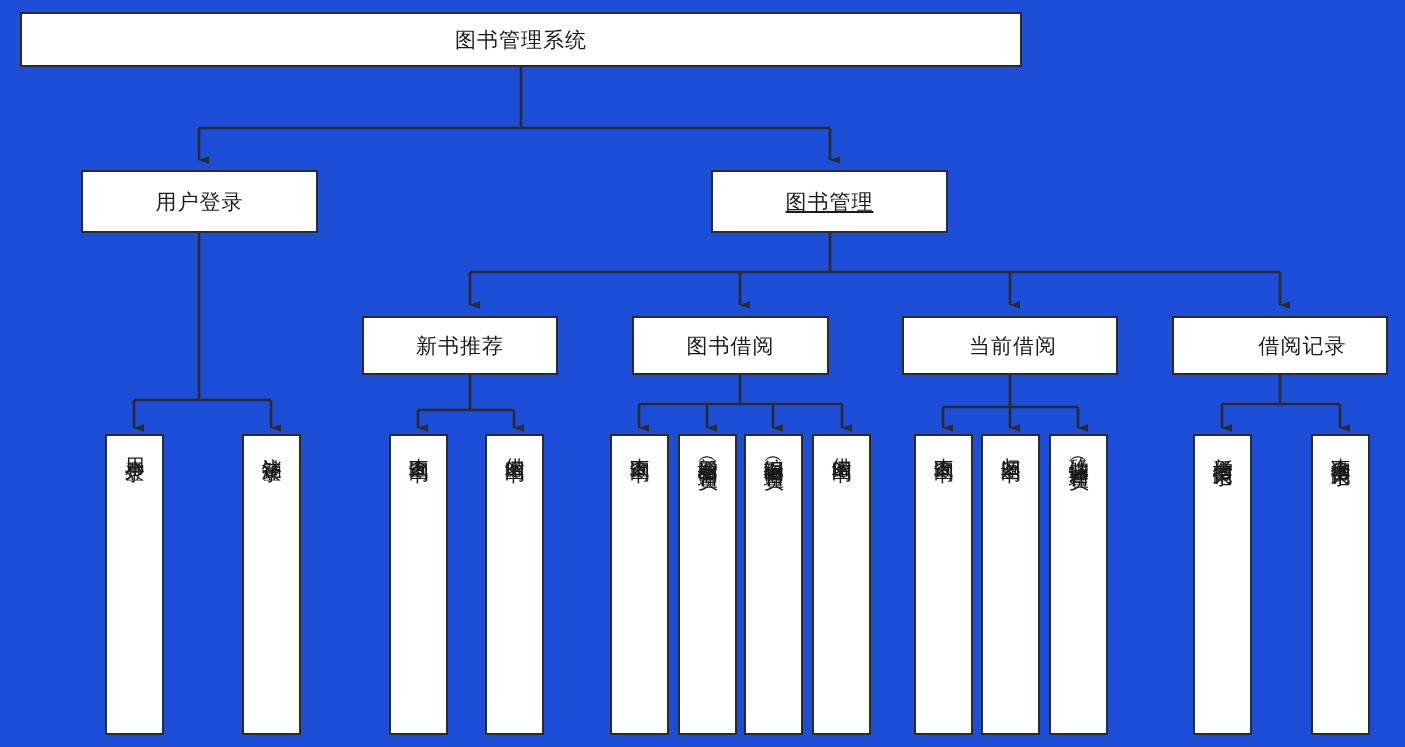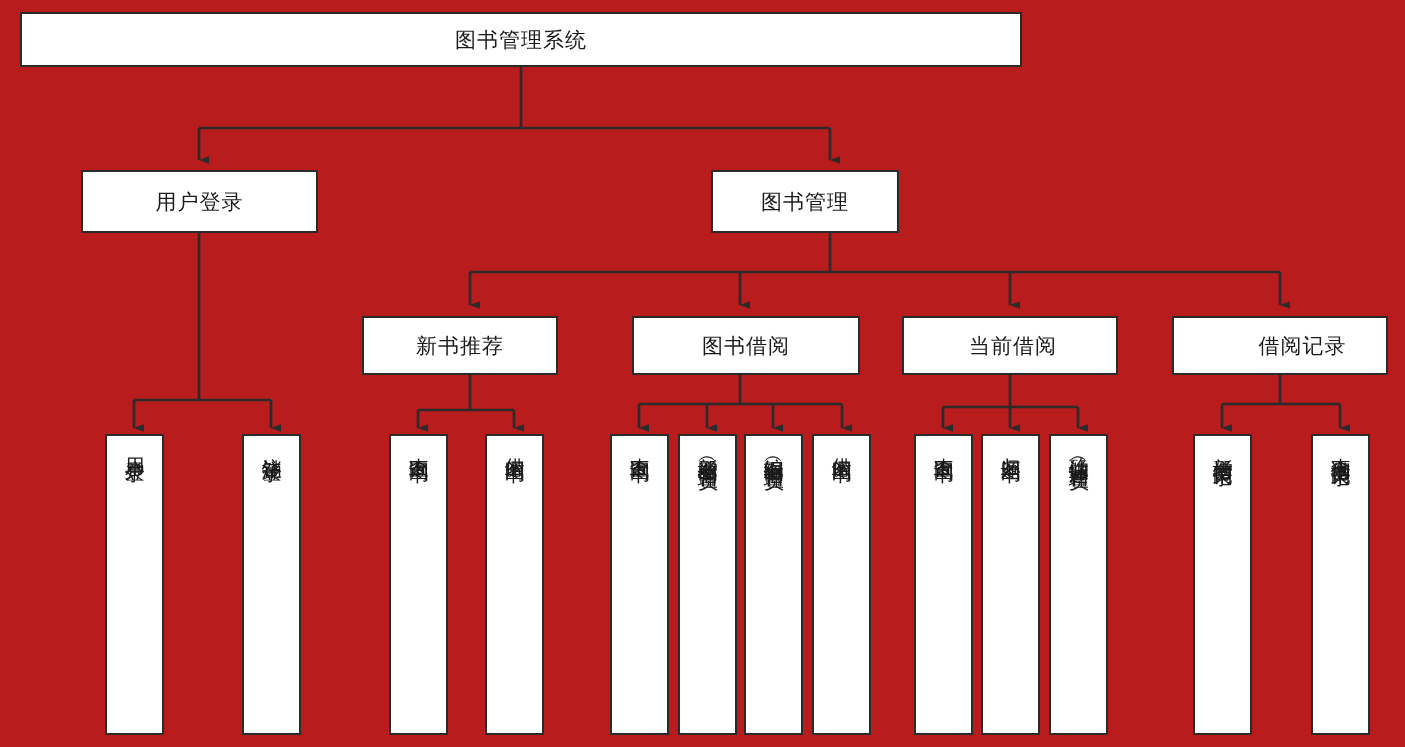--- a/index.html
+++ b/index.html
@@ -4,21 +4,21 @@
 <style>
   html, body {
     margin: 0;
     padding: 0;
     background: #ffffff;
   }
   #canvas {
     position: relative;
     width: 1405px;
     height: 747px;
-    background: #b91c1c;
+    background: #1d4ed8;
     font-family: "Liberation Sans", "DejaVu Sans", sans-serif;
     overflow: hidden;
   }
   svg.edges {
     position: absolute;
     left: 0;
     top: 0;
     width: 1405px;
     height: 747px;
     pointer-events: none;
@@ -115,28 +115,28 @@
     </g>
   </svg>
 
   <div class="node horiz" style="left:20px; top:12px; width:1002px; height:55px;">
     <span>图书管理系统</span>
   </div>
 
   <div class="node horiz" style="left:81px; top:170px; width:237px; height:63px;">
     <span>用户登录</span>
   </div>
-  <div class="node horiz" style="left:711px; top:170px; width:188px; height:63px;">
+  <div class="node horiz" style="left:711px; top:170px; width:237px; height:63px;text-decoration:underline;">
     <span>图书管理</span>
   </div>
 
   <div class="node horiz" style="left:362px; top:316px; width:196px; height:59px;">
     <span>新书推荐</span>
   </div>
-  <div class="node horiz" style="left:632px; top:316px; width:228px; height:59px;justify-content:center;">
+  <div class="node horiz" style="left:632px; top:316px; width:197px; height:59px;justify-content:center;">
     <span>图书借阅</span>
   </div>
   <div class="node horiz" style="left:902px; top:316px; width:216px; height:59px;padding-left:6px;">
     <span>当前借阅</span>
   </div>
   <div class="node horiz" style="left:1172px; top:316px; width:216px; height:59px;padding-left:45px;">
     <span>借阅记录</span>
   </div>
 
   <div class="node vert" style="left:105px; top:434px; width:59px; height:301px;">

